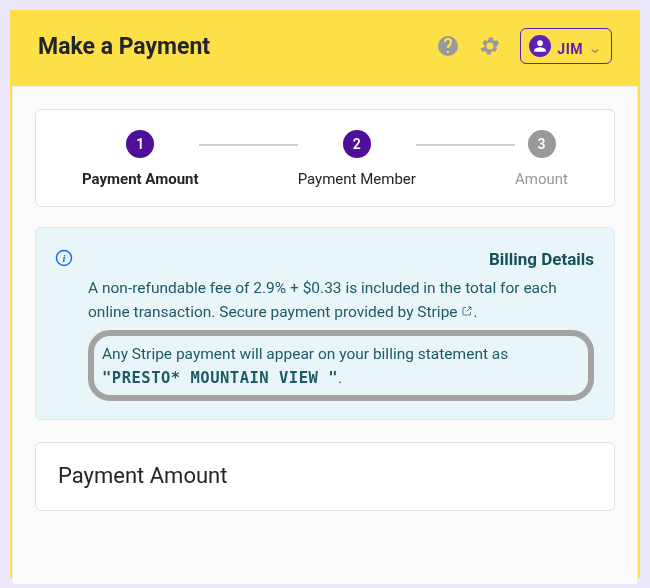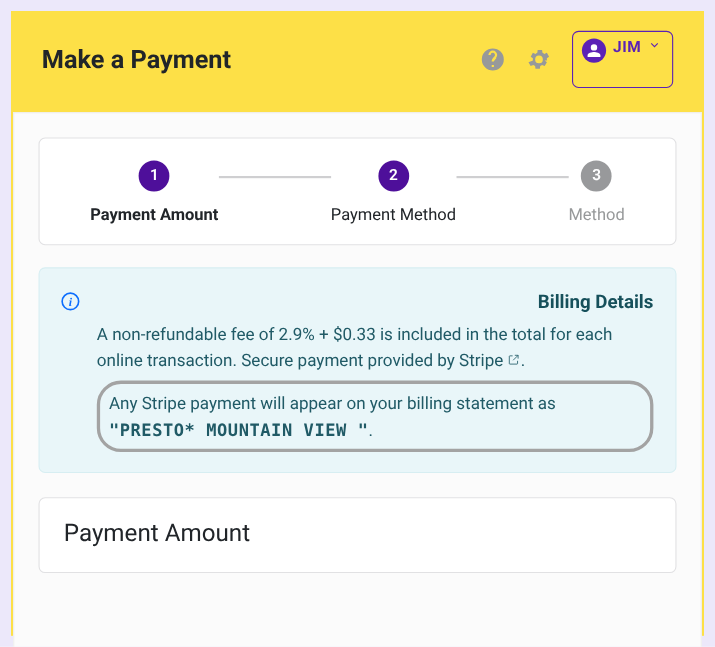--- a/index.html
+++ b/index.html
@@ -3,21 +3,21 @@
 <meta charset="utf-8">
 <style>
   * { box-sizing: border-box; margin: 0; padding: 0; }
   html, body { width: 650px; height: 588px; overflow: hidden; font-family: -apple-system, BlinkMacSystemFont, "Segoe UI", Roboto, Arial, sans-serif; }
   body { background: #ECE8FA; padding: 10px; }
   .app-window { background: #fde047; width: 100%; height: 100%; position: relative; }
   .header { display: flex; align-items: center; padding: 18px 28px 22px 28px; }
   .page-title { font-size: 23px; font-weight: 700; color: #212529; flex: 1; }
   .header-icons { display: flex; align-items: center; gap: 18px; }
   .hicon { width: 24px; height: 24px; fill: #97999a; cursor: pointer; }
-  .user-chip { display: flex; align-items: flex-start; border: 1.5px solid #5B21B6; border-radius: 6px; padding: 6px 10px 22px 8px; gap: 6px; cursor: pointer; }
+  .user-chip { display: flex; align-items: flex-end; border: 1.5px solid #5B21B6; border-radius: 6px; padding: 6px 10px 6px 8px; gap: 6px; cursor: pointer; }
   .avatar { width: 22px; height: 22px; border-radius: 50%; background: #5B21B6; display: flex; align-items: center; justify-content: center; }
   .avatar svg { width: 14px; height: 14px; fill: #fff; }
   .user-name { font-weight: 700; color: #5B21B6; font-size: 14px; letter-spacing: 0.5px; }
   .chev { width: 12px; height: 12px; stroke:#5B21B6; stroke-width:2; fill:none; }
   .content-wrap { background: #fbfbfb; padding: 22px; border-top: 1px solid #eee; height: calc(100% - 70px); overflow: hidden; border-left:1px solid #eee; border-right:1px solid #eee; margin: 0 2px;}
   .card { background: #fff; border: 1px solid #e1e1e3; border-radius: 6px; }
   .stepper-card { padding: 20px 46px 18px 46px; margin-bottom: 20px; }
   .stepper { display:flex; align-items:center; justify-content:space-between; position:relative; }
   .step { display:flex; flex-direction:column; align-items:center; gap:12px; z-index:1; flex:0 0 auto; }
   .circle { width:28px; height:28px; border-radius:50%; display:flex; align-items:center; justify-content:center; color:#fff; font-size:14px; font-weight:600; }
@@ -28,21 +28,21 @@
   .sl-muted { color:#97999a; }
   .line { height:1.5px; background:#cfcfd1; flex:1; position:relative; top:-14px; }
   .info-card { background:#E9F6F9; border:1px solid #d7eef2; border-radius:6px; padding:18px 20px 18px 18px; display:flex; gap:14px; margin-bottom:22px; }
   .info-ic { width:20px; height:20px; flex:0 0 auto; margin-top:2px; }
   .info-ic circle { stroke:#0D6EFD; stroke-width:1.8; fill:none; }
   .info-ic text { fill:#0D6EFD; font-size:13px; font-weight:700; font-family:serif; font-style:italic; }
   .info-body { color:#205A66; font-size:15.5px; line-height:1.55; }
   .info-title { font-weight:700; color:#16505B; font-size:17px; margin-bottom:4px; display:block;text-align:right; }
   .stripe-link { color:#205A66; text-decoration:none;margin-top:36px; }
   .ext-ic { width:12px; height:12px; stroke:#205A66; stroke-width:1.5; fill:none; display:inline-block; vertical-align:baseline; }
-  .statement-box { border:3px solid #a3a3a3; border-radius:22px; padding:6px 8px 5px 8px; margin-top:6px; }
+  .statement-box { border:6px solid #a3a3a3; border-radius:22px; padding:6px 8px 5px 8px; margin-top:6px; }
   .code-text { font-family: ui-monospace, Menlo, Consolas, monospace; font-weight:700; letter-spacing:0.5px; }
   .amount-card { padding: 20px 22px 0 22px; }
   .amount-title { font-size:22px; color:#212529; margin-bottom:22px; }
   .table { border:1px solid #e1e1e3; border-radius:4px; }
   .trow { display:flex; padding:16px 18px; }
   .th { font-weight:700; font-size:15.5px; color:#212529; }
   .col1 { width:46%; }
 </style>
 </head>
 <body>
@@ -76,26 +76,26 @@
 
     <div class="card stepper-card">
       <div class="stepper">
         <div class="step">
           <div class="circle c-done">1</div>
           <div class="step-label sl-bold">Payment Amount</div>
         </div>
         <div class="line"></div>
         <div class="step">
           <div class="circle c-done">2</div>
-          <div class="step-label">Payment Method</div>
+          <div class="step-label">Payment Member</div>
         </div>
         <div class="line"></div>
         <div class="step">
           <div class="circle c-todo">3</div>
-          <div class="step-label sl-muted">Method</div>
+          <div class="step-label sl-muted">Amount</div>
         </div>
       </div>
     </div>
 
     <div class="info-card">
       <svg class="info-ic" viewBox="0 0 24 24">
         <circle cx="12" cy="12" r="9"></circle>
         <text x="12" y="17" text-anchor="middle">i</text>
       </svg>
       <div class="info-body">

